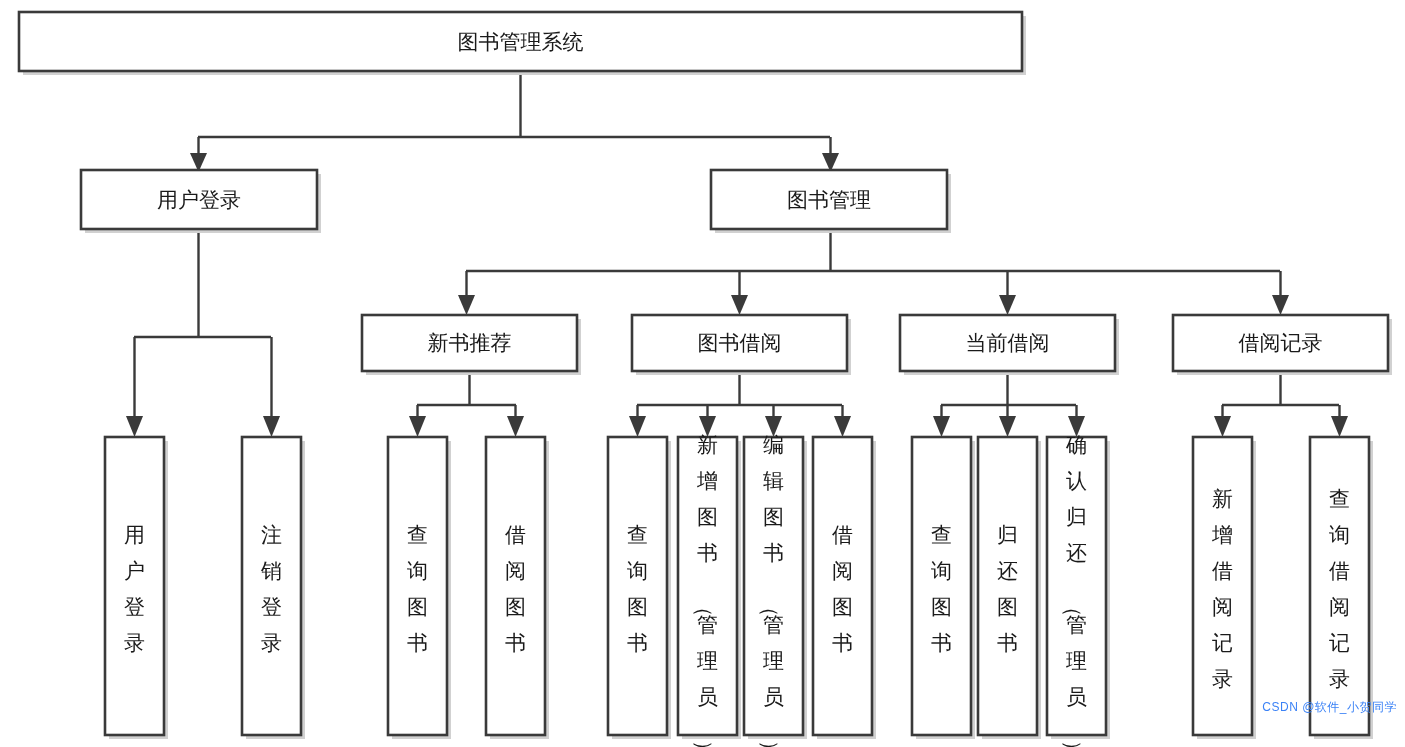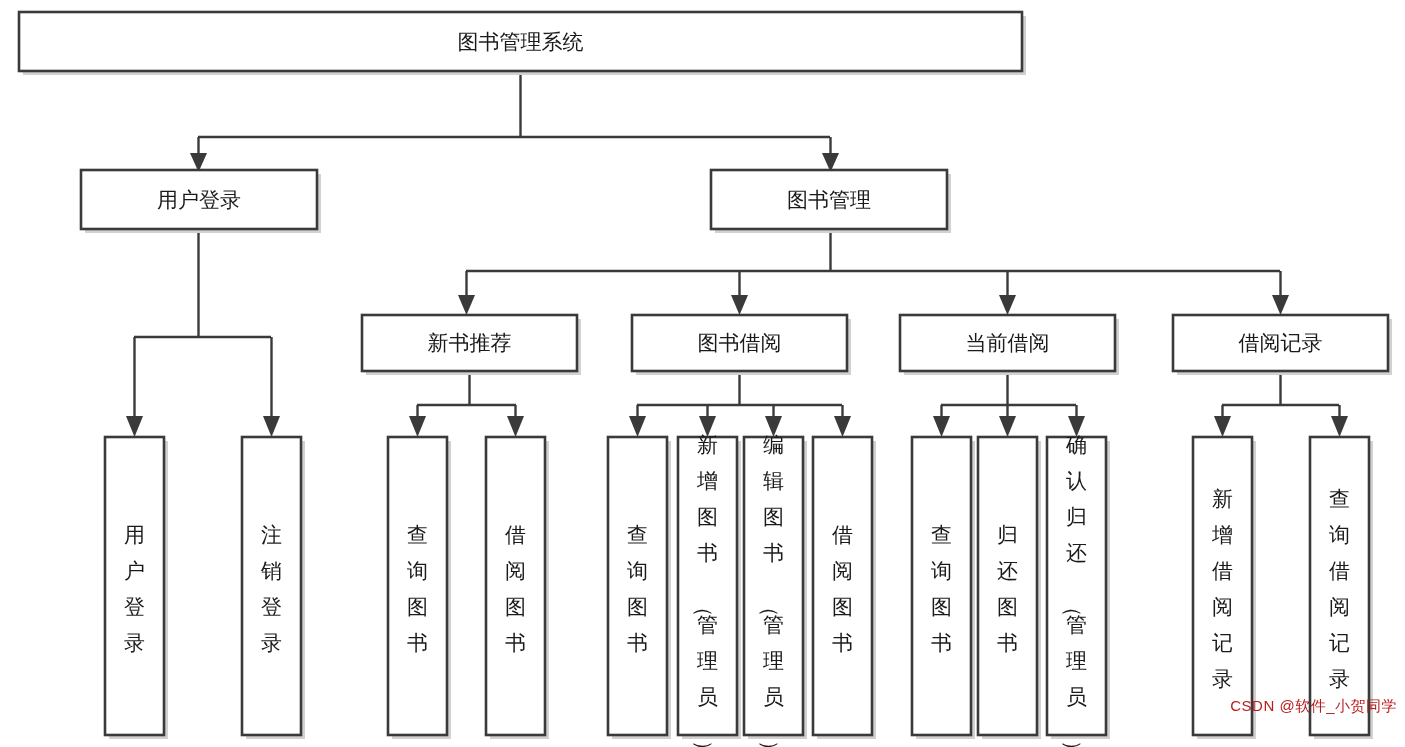--- a/index.html
+++ b/index.html
@@ -56,22 +56,22 @@
     font-family: "Liberation Sans", "DejaVu Sans", sans-serif;
     font-size: 21px;
     fill: #1a1a1a;
     text-anchor: middle;
   }
   .watermark {
     position: absolute;
     right: 8px;
     bottom: 6px;
     font-family: "Liberation Sans", "DejaVu Sans", sans-serif;
-    font-size: 15px;
-    color: #b91c1c;
+    font-size: 12px;
+    color: #3b82f6;
     letter-spacing: 0.5px;
     white-space: nowrap;
     user-select: none;
     text-align: center;
   }
 </style>
 </head>
 <body>
 
 <div id="diagram-root">

